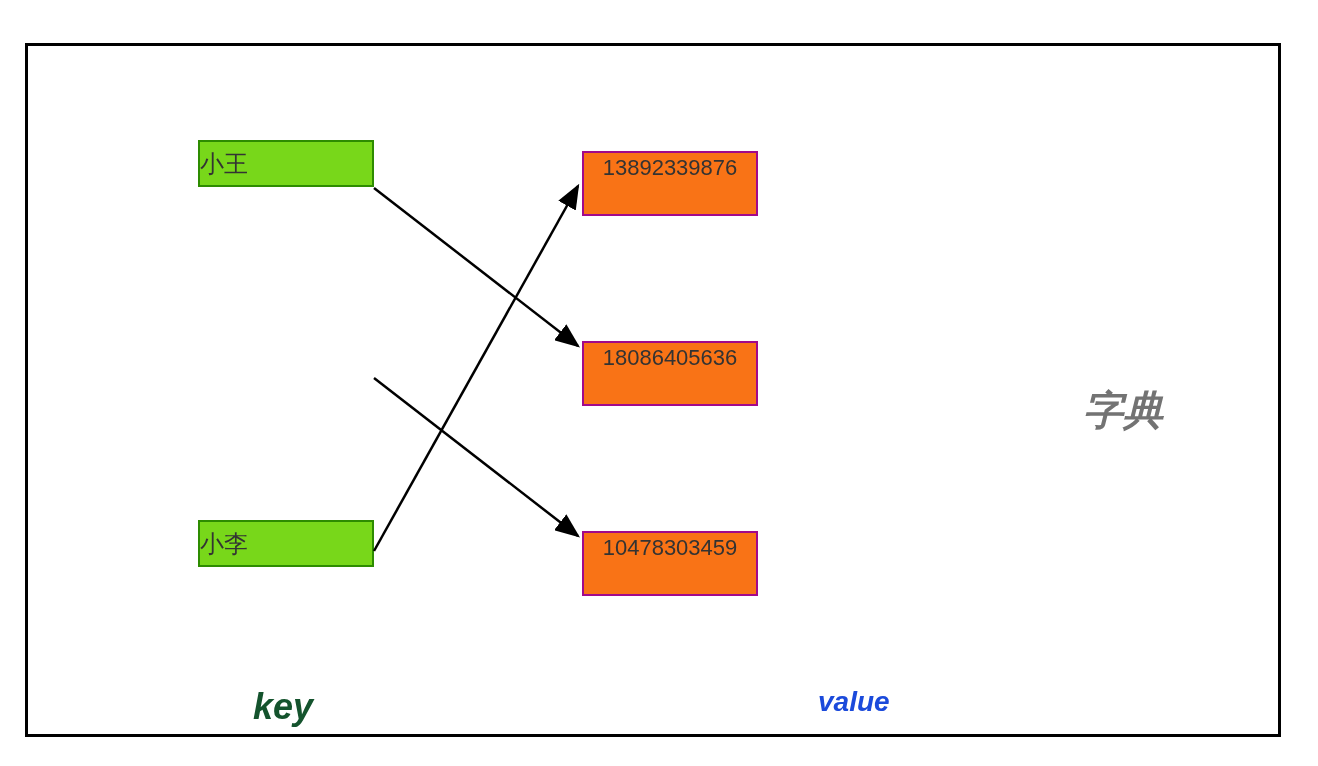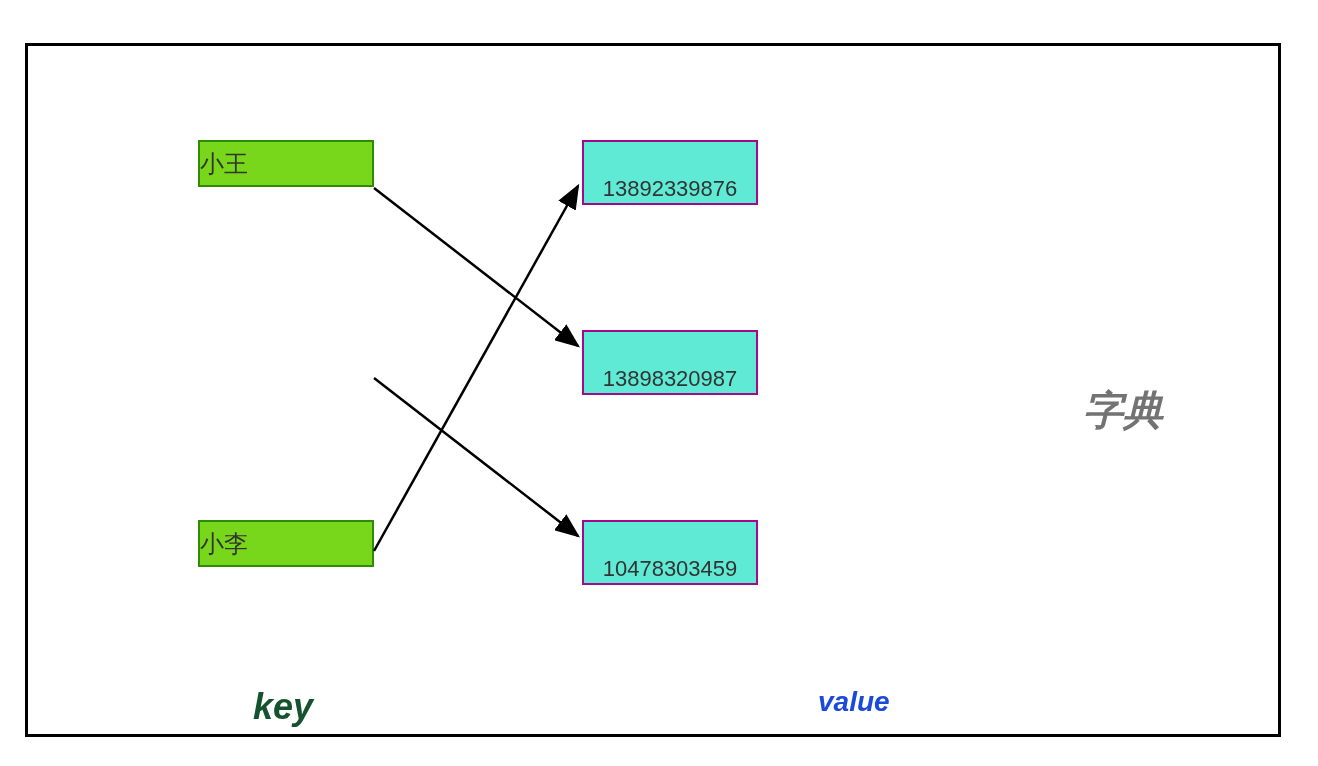--- a/index.html
+++ b/index.html
@@ -30,31 +30,32 @@
       border: 2px solid #2d8c00;
       display: flex;
       align-items: center;
       font-size: 24px;
       color: #333;
     }
     .value-box {
       position: absolute;
       width: 176px;
       height: 65px;
-      background: #5eead4;
+      background: #f97316;
       border: 2px solid #a10a8a;
       display: flex;
-      align-items: flex-end;
+      align-items: flex-start;
       justify-content: center;
       font-size: 22px;
       color: #333;
       text-align: center;
       line-height: 1.15;
       padding: 2px;
       overflow: hidden;
+      margin-top: 11px;
     }
     .label-key {
       position: absolute;
       left: 225px;
       top: 640px;
       font-size: 36px;
       font-weight: bold;
       font-style: italic;
       color: #14532d;
     }
@@ -94,21 +95,21 @@
     <span>小王</span>
   </div>
   <div class="key-box" style="left:170px; top:474px;">
     <span>小李</span>
   </div>
 
   <div class="value-box" style="left:554px; top:94px;">
     <span>13892339876</span>
   </div>
   <div class="value-box" style="left:554px; top:284px;">
-    <span>13898320987</span>
+    <span>18086405636</span>
   </div>
   <div class="value-box" style="left:554px; top:474px;">
     <span>10478303459</span>
   </div>
 
   <svg class="arrow-svg">
     <defs>
       <marker id="arrowhead" markerWidth="10" markerHeight="8" refX="9" refY="4" orient="auto" markerUnits="strokeWidth">
         <polygon points="0 0, 10 4, 0 8" fill="#000"></polygon>
       </marker>

